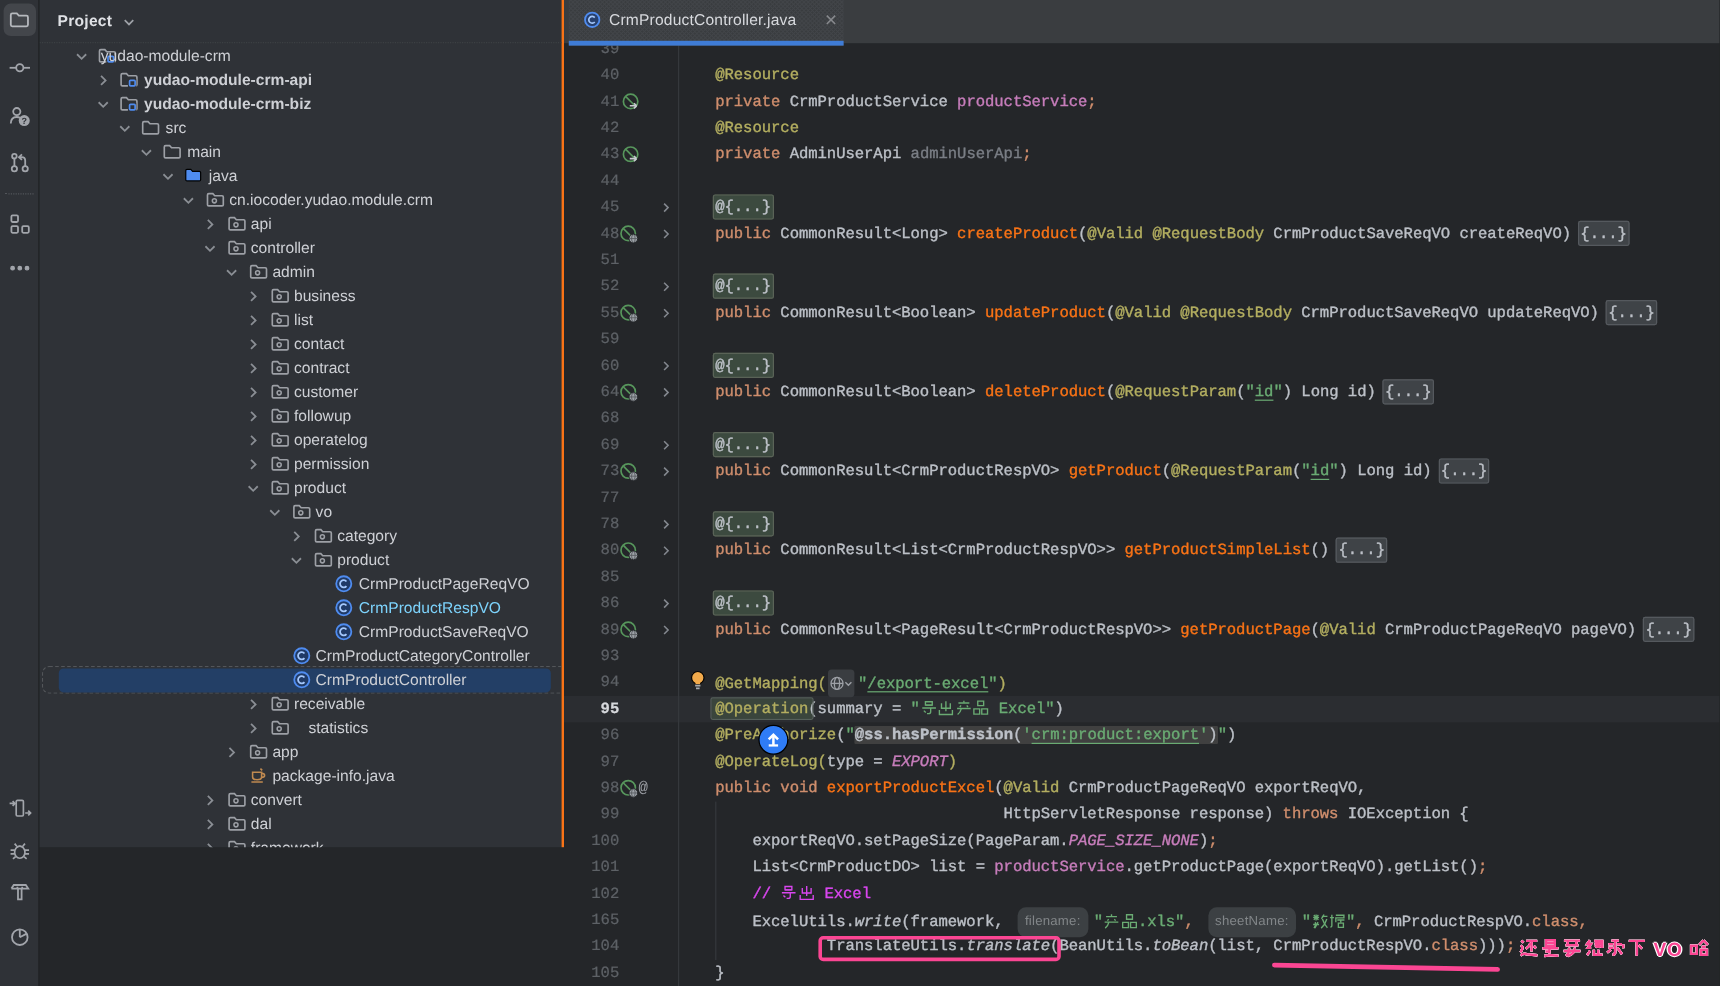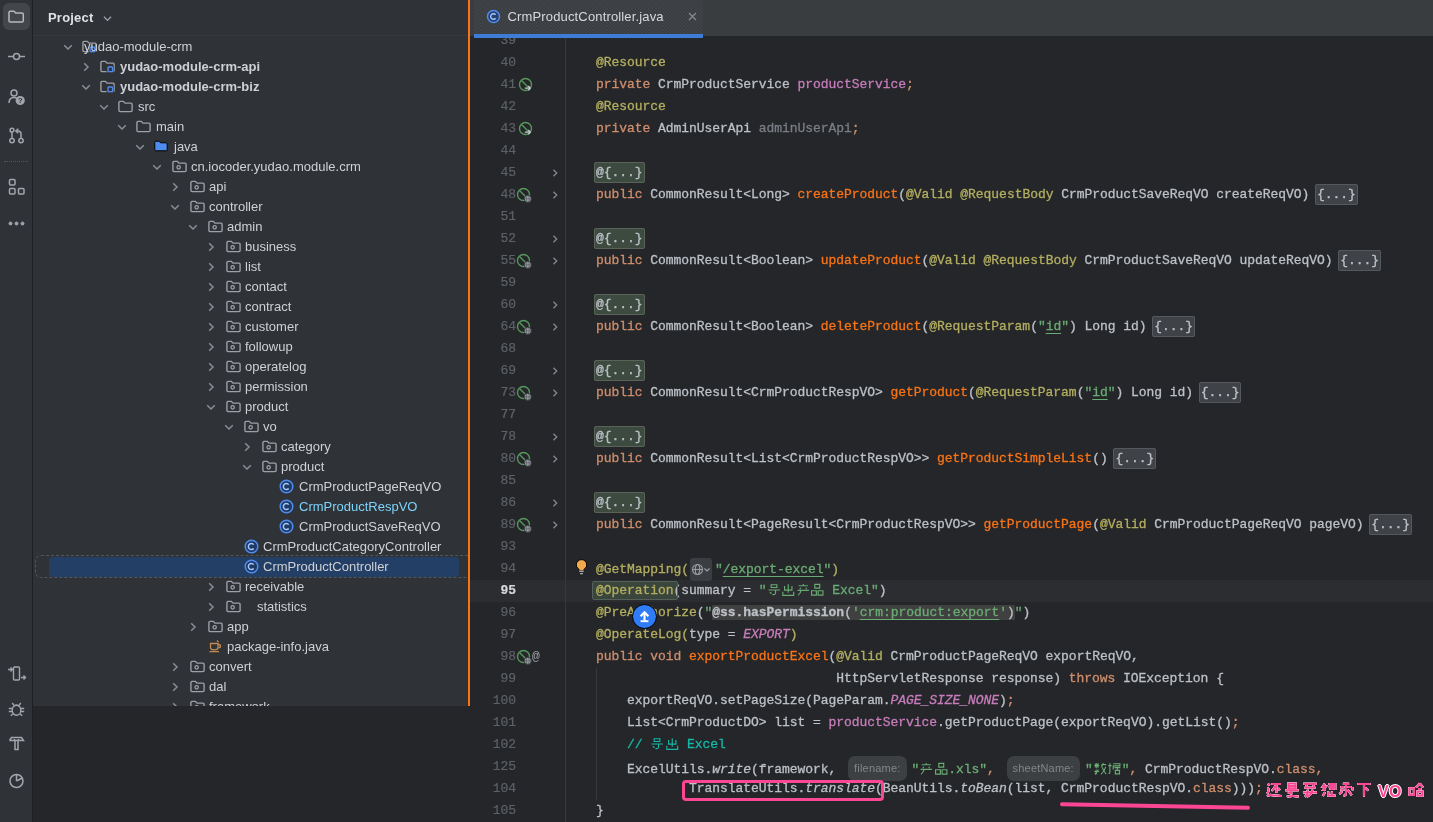--- a/index.html
+++ b/index.html
@@ -17,21 +17,21 @@
 .tab{position:absolute;left:3.5px;top:0;height:37.5px;padding:0 4px 0 12px;display:flex;align-items:center;background:#424549;letter-spacing:0.15px;
  background-image:radial-gradient(circle,#393c3f 0.8px,transparent 1px),radial-gradient(circle,#393c3f 0.8px,transparent 1px);background-size:3.5px 3.5px;background-position:0 0,1.75px 1.75px;
  border-bottom:4px solid #3f7cd6;font-size:13px;color:#d7d9dd}
 .gut{position:absolute;left:0;top:30px;width:46px;text-align:right;font:13px "Liberation Mono",monospace;color:#5d6166;letter-spacing:-0.05px;-webkit-text-stroke:0.2px}
 .ln{height:22px;line-height:22px}
 .ln.cur{color:#d6d8dc;font-weight:700}
 .code{position:absolute;left:95px;top:30px;font:13px "Liberation Mono",monospace;letter-spacing:-0.05px;white-space:pre;color:#bcc0c7;-webkit-text-stroke:0.3px}
 .cl{height:22px;line-height:22px}
 .kw{color:#cf8e6d}.ann{color:#b3ae60}.df{color:#bcc0c7}.mt{color:#f97316}
 .st{color:#6aab73}.su{text-decoration:underline;text-underline-offset:3px}
-.fd{color:#c77dbb}.co{color:#c77dbb;font-style:italic}.cm{color:#14b8a6}.un{color:#7a7e85}
+.fd{color:#c77dbb}.co{color:#c77dbb;font-style:italic}.cm{color:#d946ef}.un{color:#7a7e85}
 .it{font-style:italic}.bold{font-weight:700}
 .folda{background:#3c4a3f;border:1px solid #5a6357;border-radius:2px;color:#bcc0c7;padding:2px 1px;margin:0 -2px}
 .fold{background:#3f4347;border:1px solid #55595e;border-radius:2px;color:#bcc0c7;padding:2px 1px;margin:0 -2px}
 .hlbox{background:#3a453c;outline:1px solid #56605a;border-radius:1px;padding:1px 3px;margin:0 -3px}
 .injbox{background:#404040;border-radius:1px}
 .inlay{display:inline-block;background:#3c4043;color:#828689;font-size:11px;font-family:"Liberation Sans",sans-serif;
  border-radius:7px;padding:1px 6px 2px;margin:0 5px 0 4px;vertical-align:1px;letter-spacing:0.2px;-webkit-text-stroke:0}
 .ginlay{display:inline-block;margin:0 3px 0 1px;letter-spacing:0}
 .cj{display:inline-block;fill:none;stroke:currentColor}
 .pinktx{color:#fb4693;font-size:16px;font-weight:700;white-space:nowrap}
@@ -558,21 +558,21 @@
       <div class="ln">93</div>
       <div class="ln">94</div>
       <div class="ln cur">95</div>
       <div class="ln">96</div>
       <div class="ln">97</div>
       <div class="ln">98</div>
       <div class="ln">99</div>
       <div class="ln">100</div>
       <div class="ln">101</div>
       <div class="ln">102</div>
-      <div class="ln">125</div>
+      <div class="ln">165</div>
       <div class="ln">104</div>
       <div class="ln">105</div>
     </div>
     <svg class="ab" style="left:48px;top:77px;width:16px;height:16px">
       <circle cx="7.5" cy="7.5" r="6" fill="none" stroke="#57965c" stroke-width="1.4"></circle>
       <path d="M3.5 3.5L10.5 10.5" stroke="#57965c" stroke-width="1.4"></path>
       <path d="M6.8 11.2H12.5M12.5 11.2L10.3 9M12.5 11.2L10.3 13.4" fill="none" stroke="#c8cbd0" stroke-width="1.3"></path>
     </svg>
     <svg class="ab" style="left:48px;top:121px;width:16px;height:16px">
       <circle cx="7.5" cy="7.5" r="6" fill="none" stroke="#57965c" stroke-width="1.4"></circle>

